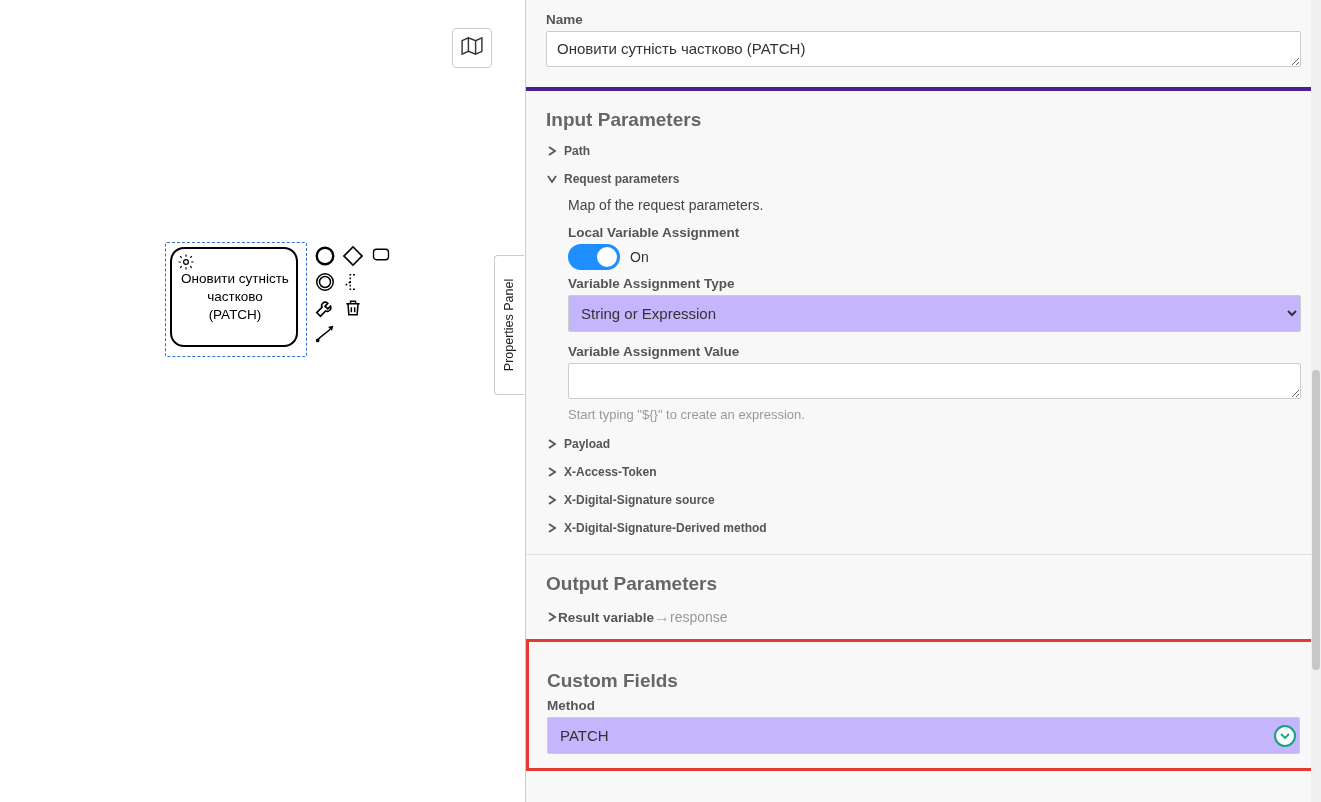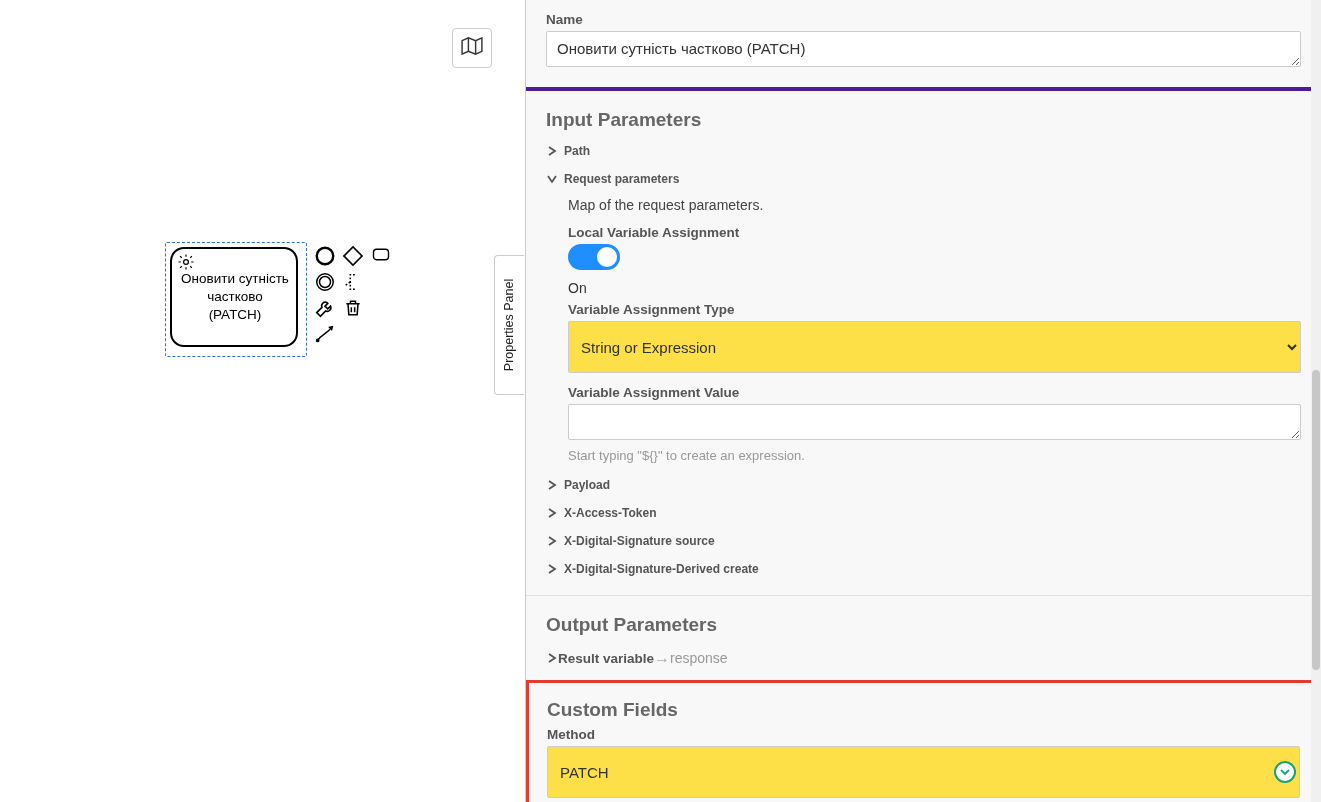--- a/index.html
+++ b/index.html
@@ -166,22 +166,22 @@
     resize: both;
   }
   select.field-select {
     width: 100%;
     border: 1px solid #ccc;
     border-radius: 2px;
     padding: 6px 8px;
     font-size: 15px;
     font-family: inherit;
     color: #333;
-    background: #fde047;
-    height: 52px;
+    background: #c4b5fd;
+    height: 37px;
   }
   .hint {
     font-size: 13px;
     color: #999;
     margin-top: 4px;
   }
 
   .collapse-row {
     display: flex;
     align-items: center;
@@ -205,23 +205,23 @@
     padding-left: 22px;
   }
   .nested-desc {
     font-size: 14px;
     color: #444;
     margin: 4px 0 12px 0;
   }
 
   .toggle-row {
     display: flex;
+    align-items: center;
     gap: 10px;
     margin: 4px 0 1px 0;
-    flex-direction: column;
   }
   .toggle {
     width: 52px;
     height: 26px;
     border-radius: 13px;
     background: #1f8fff;
     position: relative;
     cursor: pointer;
   }
   .toggle-knob {
@@ -463,42 +463,42 @@
       </span>
       <span>X-Digital-Signature source</span>
     </div>
 
     <div class="collapse-row" style="margin-bottom:6px;">
       <span class="chev">
         <svg viewBox="0 0 10 10">
             <path d="M2 1 L8 5 L2 9" fill="none" stroke="#555" stroke-width="1.8"></path>
           </svg>
       </span>
-      <span>X-Digital-Signature-Derived create</span>
+      <span>X-Digital-Signature-Derived method</span>
     </div>
   </div>
 
   <div style="border-top:1px solid #e0e0e0;"></div>
 
   <div class="group-plain" style="">
     <div class="group-title">Output Parameters</div>
     <div class="result-row">
       <span class="chev">
         <svg viewBox="0 0 10 10">
             <path d="M2 1 L8 5 L2 9" fill="none" stroke="#555" stroke-width="1.8"></path>
           </svg>
       </span>
       <span class="field-sublabel">Result variable</span>
       <span class="arrow-right">→</span>
       <span class="result-val">response</span>
     </div>
   </div>
 
   <div class="highlight-box">
-    <div class="group-title" style="margin-top:8px;">Custom Fields</div>
+    <div class="group-title" style="margin-top:20px;">Custom Fields</div>
     <div class="field-label" style="margin-top:4px;">Method</div>
     <div class="method-select-wrap">
       <select class="field-select">
         <option>PATCH</option>
       </select>
       <span class="dropdown-marker">
         <svg width="10" height="10" viewBox="0 0 10 10">
             <path d="M1 3 L5 7 L9 3" fill="none" stroke="#16a37c" stroke-width="1.8"></path>
           </svg>
       </span>

